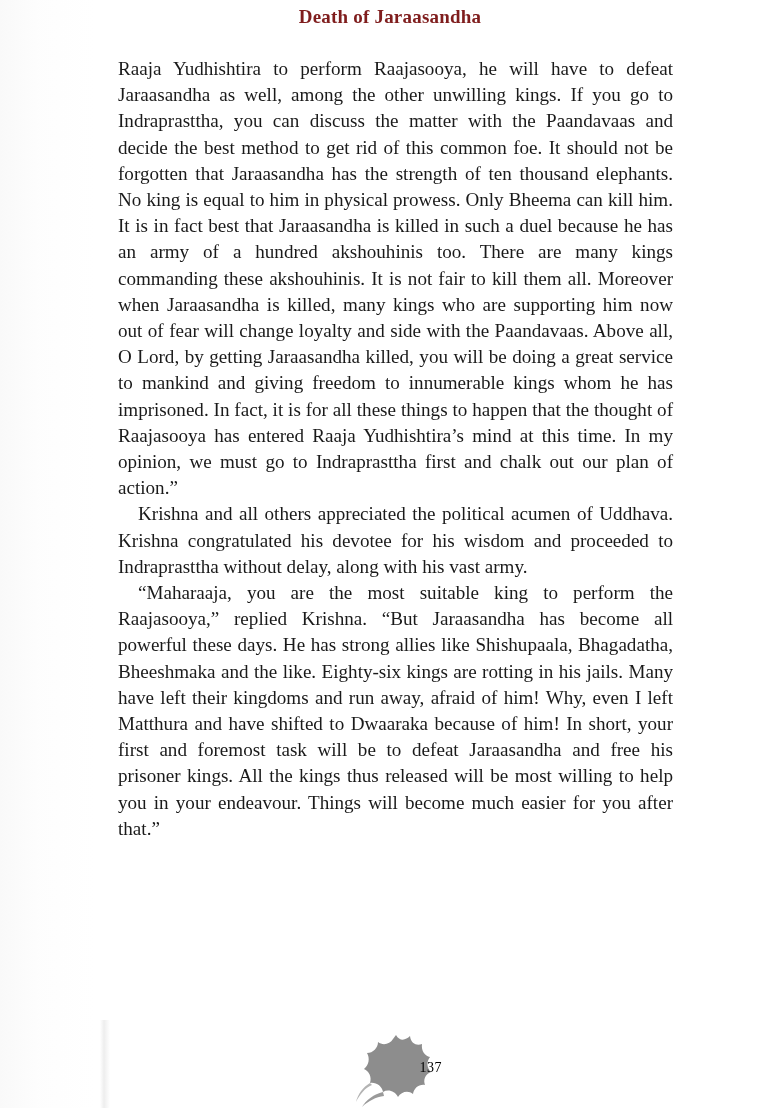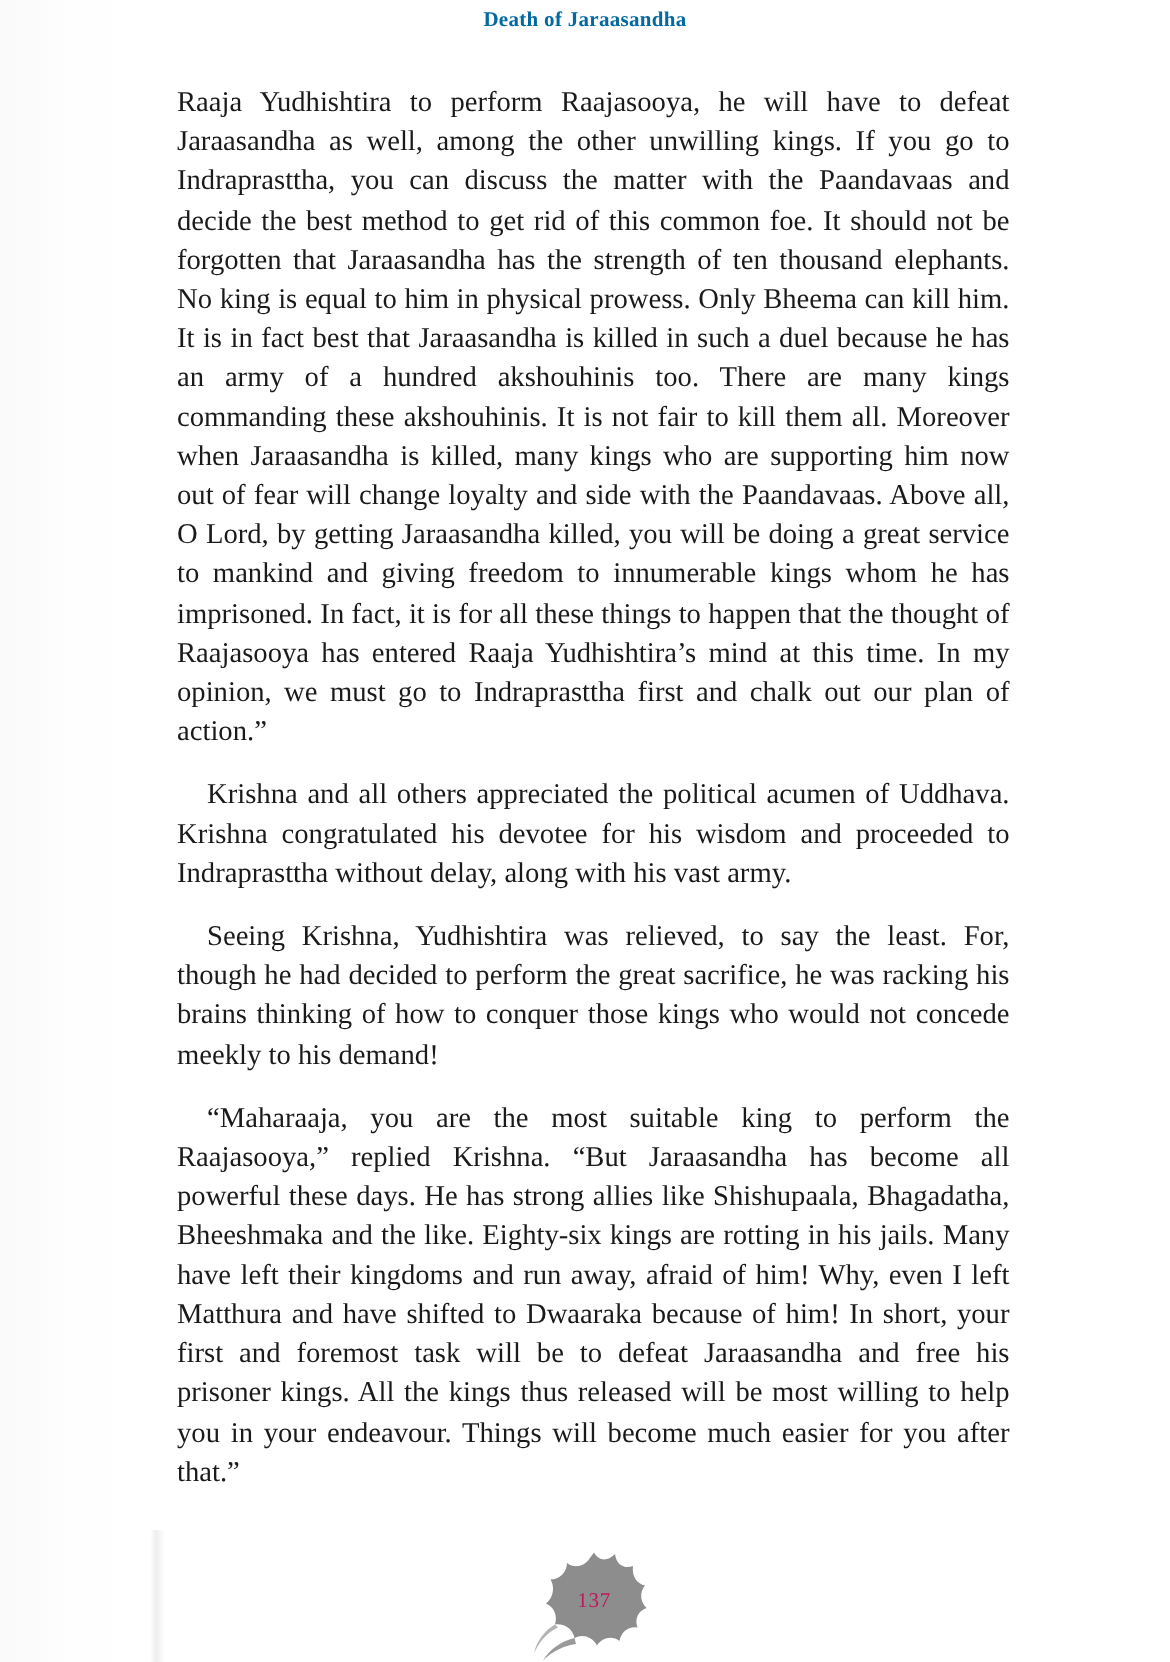--- a/index.html
+++ b/index.html
@@ -42,24 +42,24 @@
         rgba(250,250,250,0) 10px);
     pointer-events: none;
   }
 
   .running-header {
     position: absolute;
     left: 0;
     top: 6px;
     width: 780px;
     text-align: center;
-    font-size: 14px;
+    font-size: 19px;
     font-weight: bold;
     letter-spacing: 0.2px;
-    color: #0369a1;
+    color: #7f1d1d;
   }
 
   .textblock {
     position: absolute;
     left: 118px;
     top: 56px;
     width: 555px;
   }
 
   .para {
@@ -69,61 +69,60 @@
     font-size: 19.1px;
     line-height: 26.2px;
     text-indent: 20px;
     -webkit-hyphens: none;
     hyphens: none;
   }
   .para.first {
     text-indent: 0;
   }
   .para + .para {
-    margin-top: 16px;
+    margin-top: 0px;
   }
 
   
   .folio {
     position: absolute;
     left: 350px;
     top: 1030px;
     width: 92px;
     height: 78px;
   }
   .folio .leaf {
     position: absolute;
     left: 0;
     top: 0;
   }
   .folio .folio-num {
     position: absolute;
     left: 0;
     top: 30px;
     width: 92px;
-    text-align: center;
+    text-align: right;
     font-size: 14px;
-    color: #be185d;
+    color: #000000;
     letter-spacing: 0.5px;
   }
 </style>
 </head>
 <body>
 
 <div class="page">
 
   <div class="scan-edge-left"></div>
   <div class="scan-edge-bottom"></div>
 
   <div class="running-header">Death of Jaraasandha</div>
 
   <div class="textblock">
     <p class="para first">Raaja Yudhishtira to perform Raajasooya, he will have to defeat Jaraasandha as well, among the other unwilling kings. If you go to Indraprasttha, you can discuss the matter with the Paandavaas and decide the best method to get rid of this common foe. It should not be forgotten that Jaraasandha has the strength of ten thousand elephants. No king is equal to him in physical prowess. Only Bheema can kill him. It is in fact best that Jaraasandha is killed in such a duel because he has an army of a hundred akshouhinis too. There are many kings commanding these akshouhinis. It is not fair to kill them all. Moreover when Jaraasandha is killed, many kings who are supporting him now out of fear will change loyalty and side with the Paandavaas. Above all, O Lord, by getting Jaraasandha killed, you will be doing a great service to mankind and giving freedom to innumerable kings whom he has imprisoned. In fact, it is for all these things to happen that the thought of Raajasooya has entered Raaja Yudhishtira’s mind at this time. In my opinion, we must go to Indraprasttha first and chalk out our plan of action.”</p>
     <p class="para">Krishna and all others appreciated the political acumen of Uddhava. Krishna congratulated his devotee for his wisdom and proceeded to Indraprasttha without delay, along with his vast army.</p>
-    <p class="para">Seeing Krishna, Yudhishtira was relieved, to say the least. For, though he had decided to perform the great sacrifice, he was racking his brains thinking of how to conquer those kings who would not concede meekly to his demand!</p>
     <p class="para">“Maharaaja, you are the most suitable king to perform the Raajasooya,” replied Krishna. “But Jaraasandha has become all powerful these days. He has strong allies like Shishupaala, Bhagadatha, Bheeshmaka and the like. Eighty-six kings are rotting in his jails. Many have left their kingdoms and run away, afraid of him! Why, even I left Matthura and have shifted to Dwaaraka because of him! In short, your first and foremost task will be to defeat Jaraasandha and free his prisoner kings. All the kings thus released will be most willing to help you in your endeavour. Things will become much easier for you after that.”</p>
   </div>
 
   <div class="folio">
     <svg class="leaf" width="92" height="78" viewBox="0 0 92 78">
       <path d="M46 5
                C 50 12, 56 10, 60 6
                C 61 14, 67 16, 72 14
                C 71 21, 75 26, 80 27
                C 76 32, 77 38, 81 42

